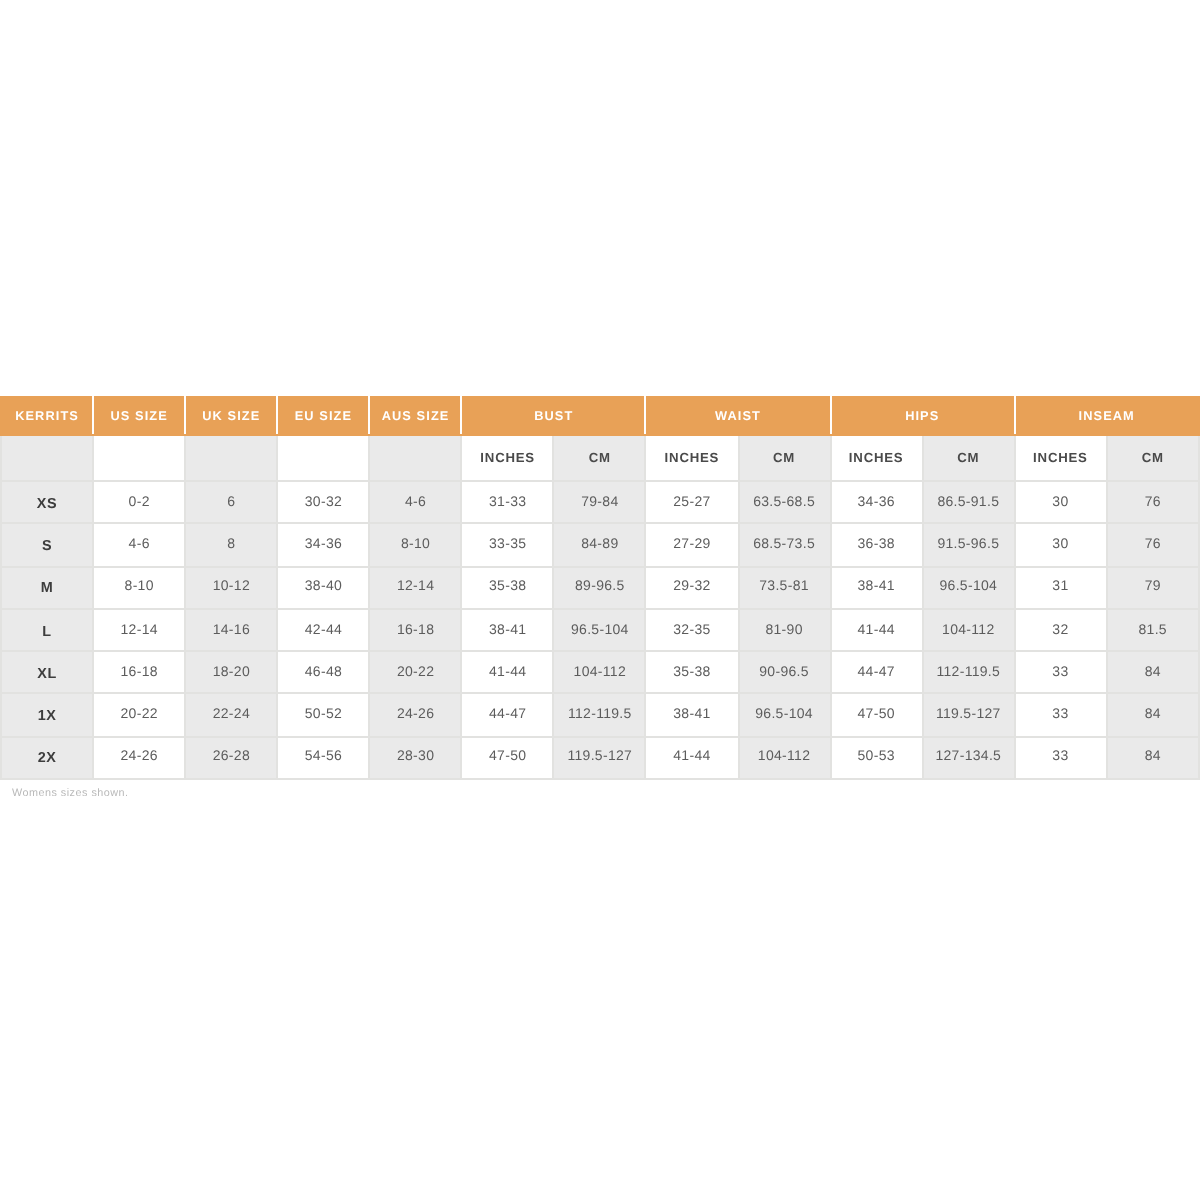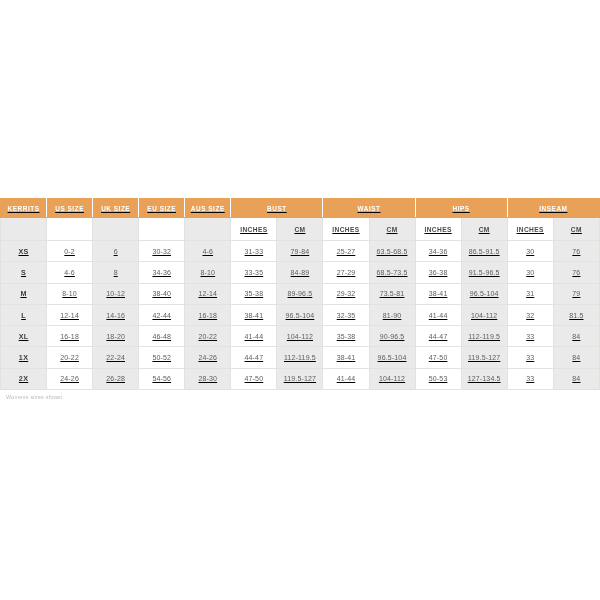--- a/index.html
+++ b/index.html
@@ -24,21 +24,20 @@
     left: 0;
     top: 198px;
     width: 600px;
   }
 
   table.size-chart {
     width: 600px;
     border-collapse: collapse;
     table-layout: fixed;
     background: #14b8a6;
-    text-decoration: underline;
   }
 
   table.size-chart th,
   table.size-chart td {
     border: 1px solid #e2e2e0;
     padding: 0;
     text-align: center;
     vertical-align: middle;
     font-weight: normal;
   }

